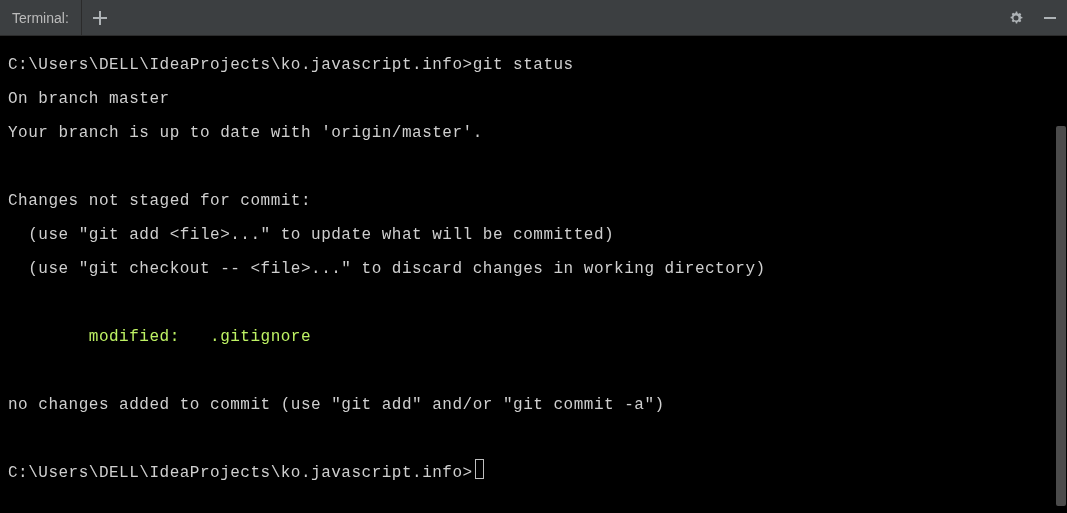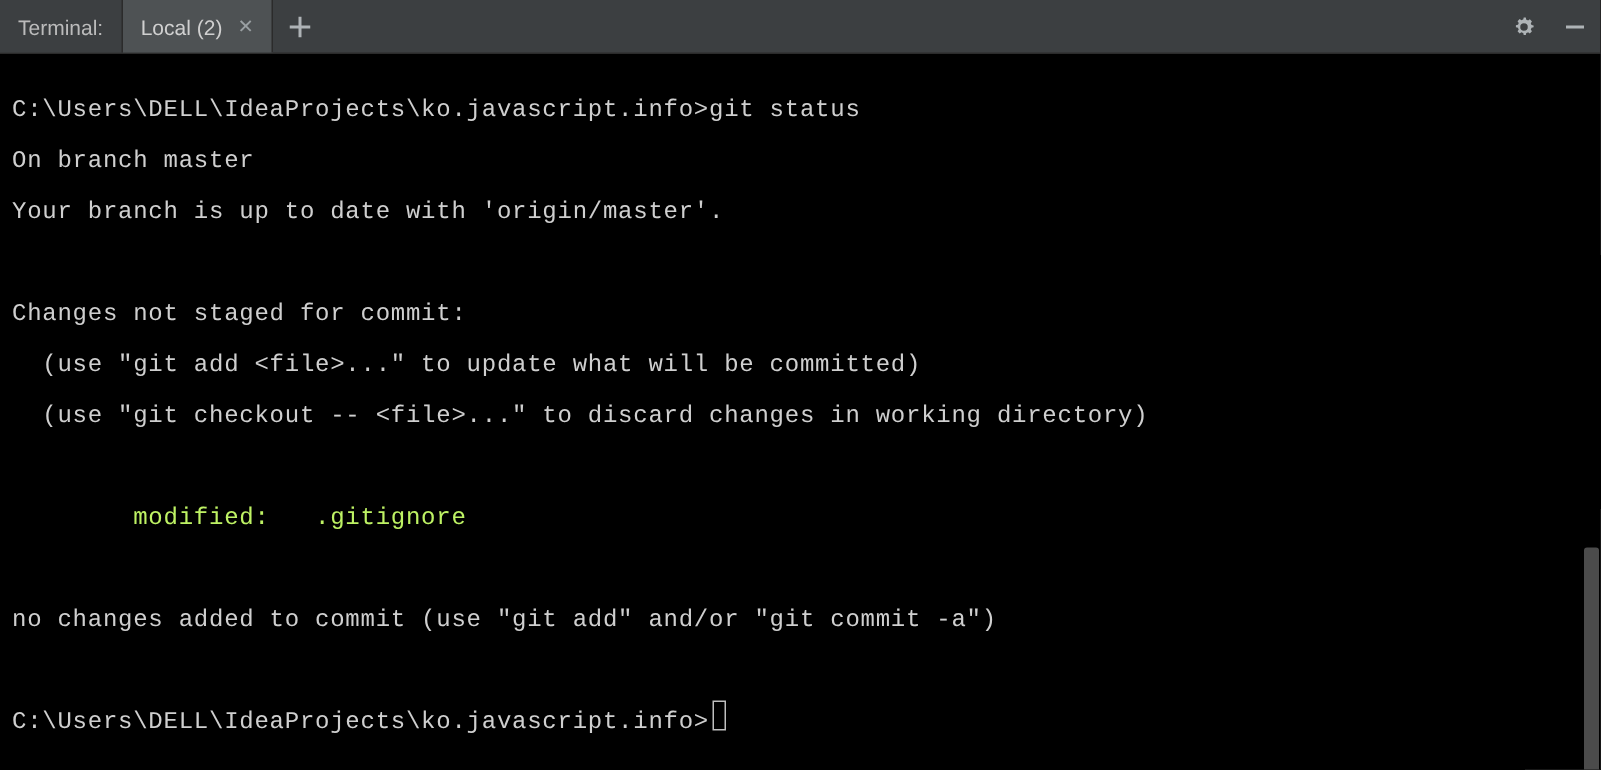--- a/index.html
+++ b/index.html
@@ -52,21 +52,20 @@
     width: 34px;
     color: #9aa0a3;
     font-size: 16px;
   }
 
   
   .term-wrap {
     flex: 1;
     display: flex;
     background: #000000;
-    align-items: center;
   }
   .term {
     flex: 1;
     padding: 12px 8px 8px 8px;
     font-family: Consolas, "Courier New", monospace;
     font-size: 16px;
     line-height: 34px;
     color: #cfcfcf;
     white-space: pre;
     overflow: hidden;
@@ -102,24 +101,20 @@
 </style>
 </head>
 <body>
 
 <div class="panel">
 
   <div class="tabbar">
     <div class="tab-title">
       <span>Terminal:</span>
     </div>
-    <div class="tab-active">
-      <span>Local (2)</span>
-      <span class="tab-close">✕</span>
-    </div>
     <div class="tab-add">
       <svg width="14" height="14" viewBox="0 0 14 14">
           <path d="M6 0h2v6h6v2H8v6H6V8H0V6h6z" fill="#aeb3b6"></path>
         </svg>
     </div>
     <div class="spacer"></div>
     <div class="header-icon">
       <svg width="16" height="16" viewBox="0 0 16 16">
           <path fill="#aeb3b6" d="M8 10.5A2.5 2.5 0 118 5.5a2.5 2.5 0 010 5zm6.4-3.5l-1.4-.3a5.6 5.6 0 00-.5-1.2l.8-1.2-1.4-1.4-1.2.8a5.6 5.6 0 00-1.2-.5L9.2 1.6H7.8l-.3 1.4c-.4.1-.8.3-1.2.5l-1.2-.8L3.7 4.1l.8 1.2c-.2.4-.4.8-.5 1.2l-1.4.3v1.4l1.4.3c.1.4.3.8.5 1.2l-.8 1.2 1.4 1.4 1.2-.8c.4.2.8.4 1.2.5l.3 1.4h1.4l.3-1.4c.4-.1.8-.3 1.2-.5l1.2.8 1.4-1.4-.8-1.2c.2-.4.4-.8.5-1.2l1.4-.3V7z"></path>
         </svg>

